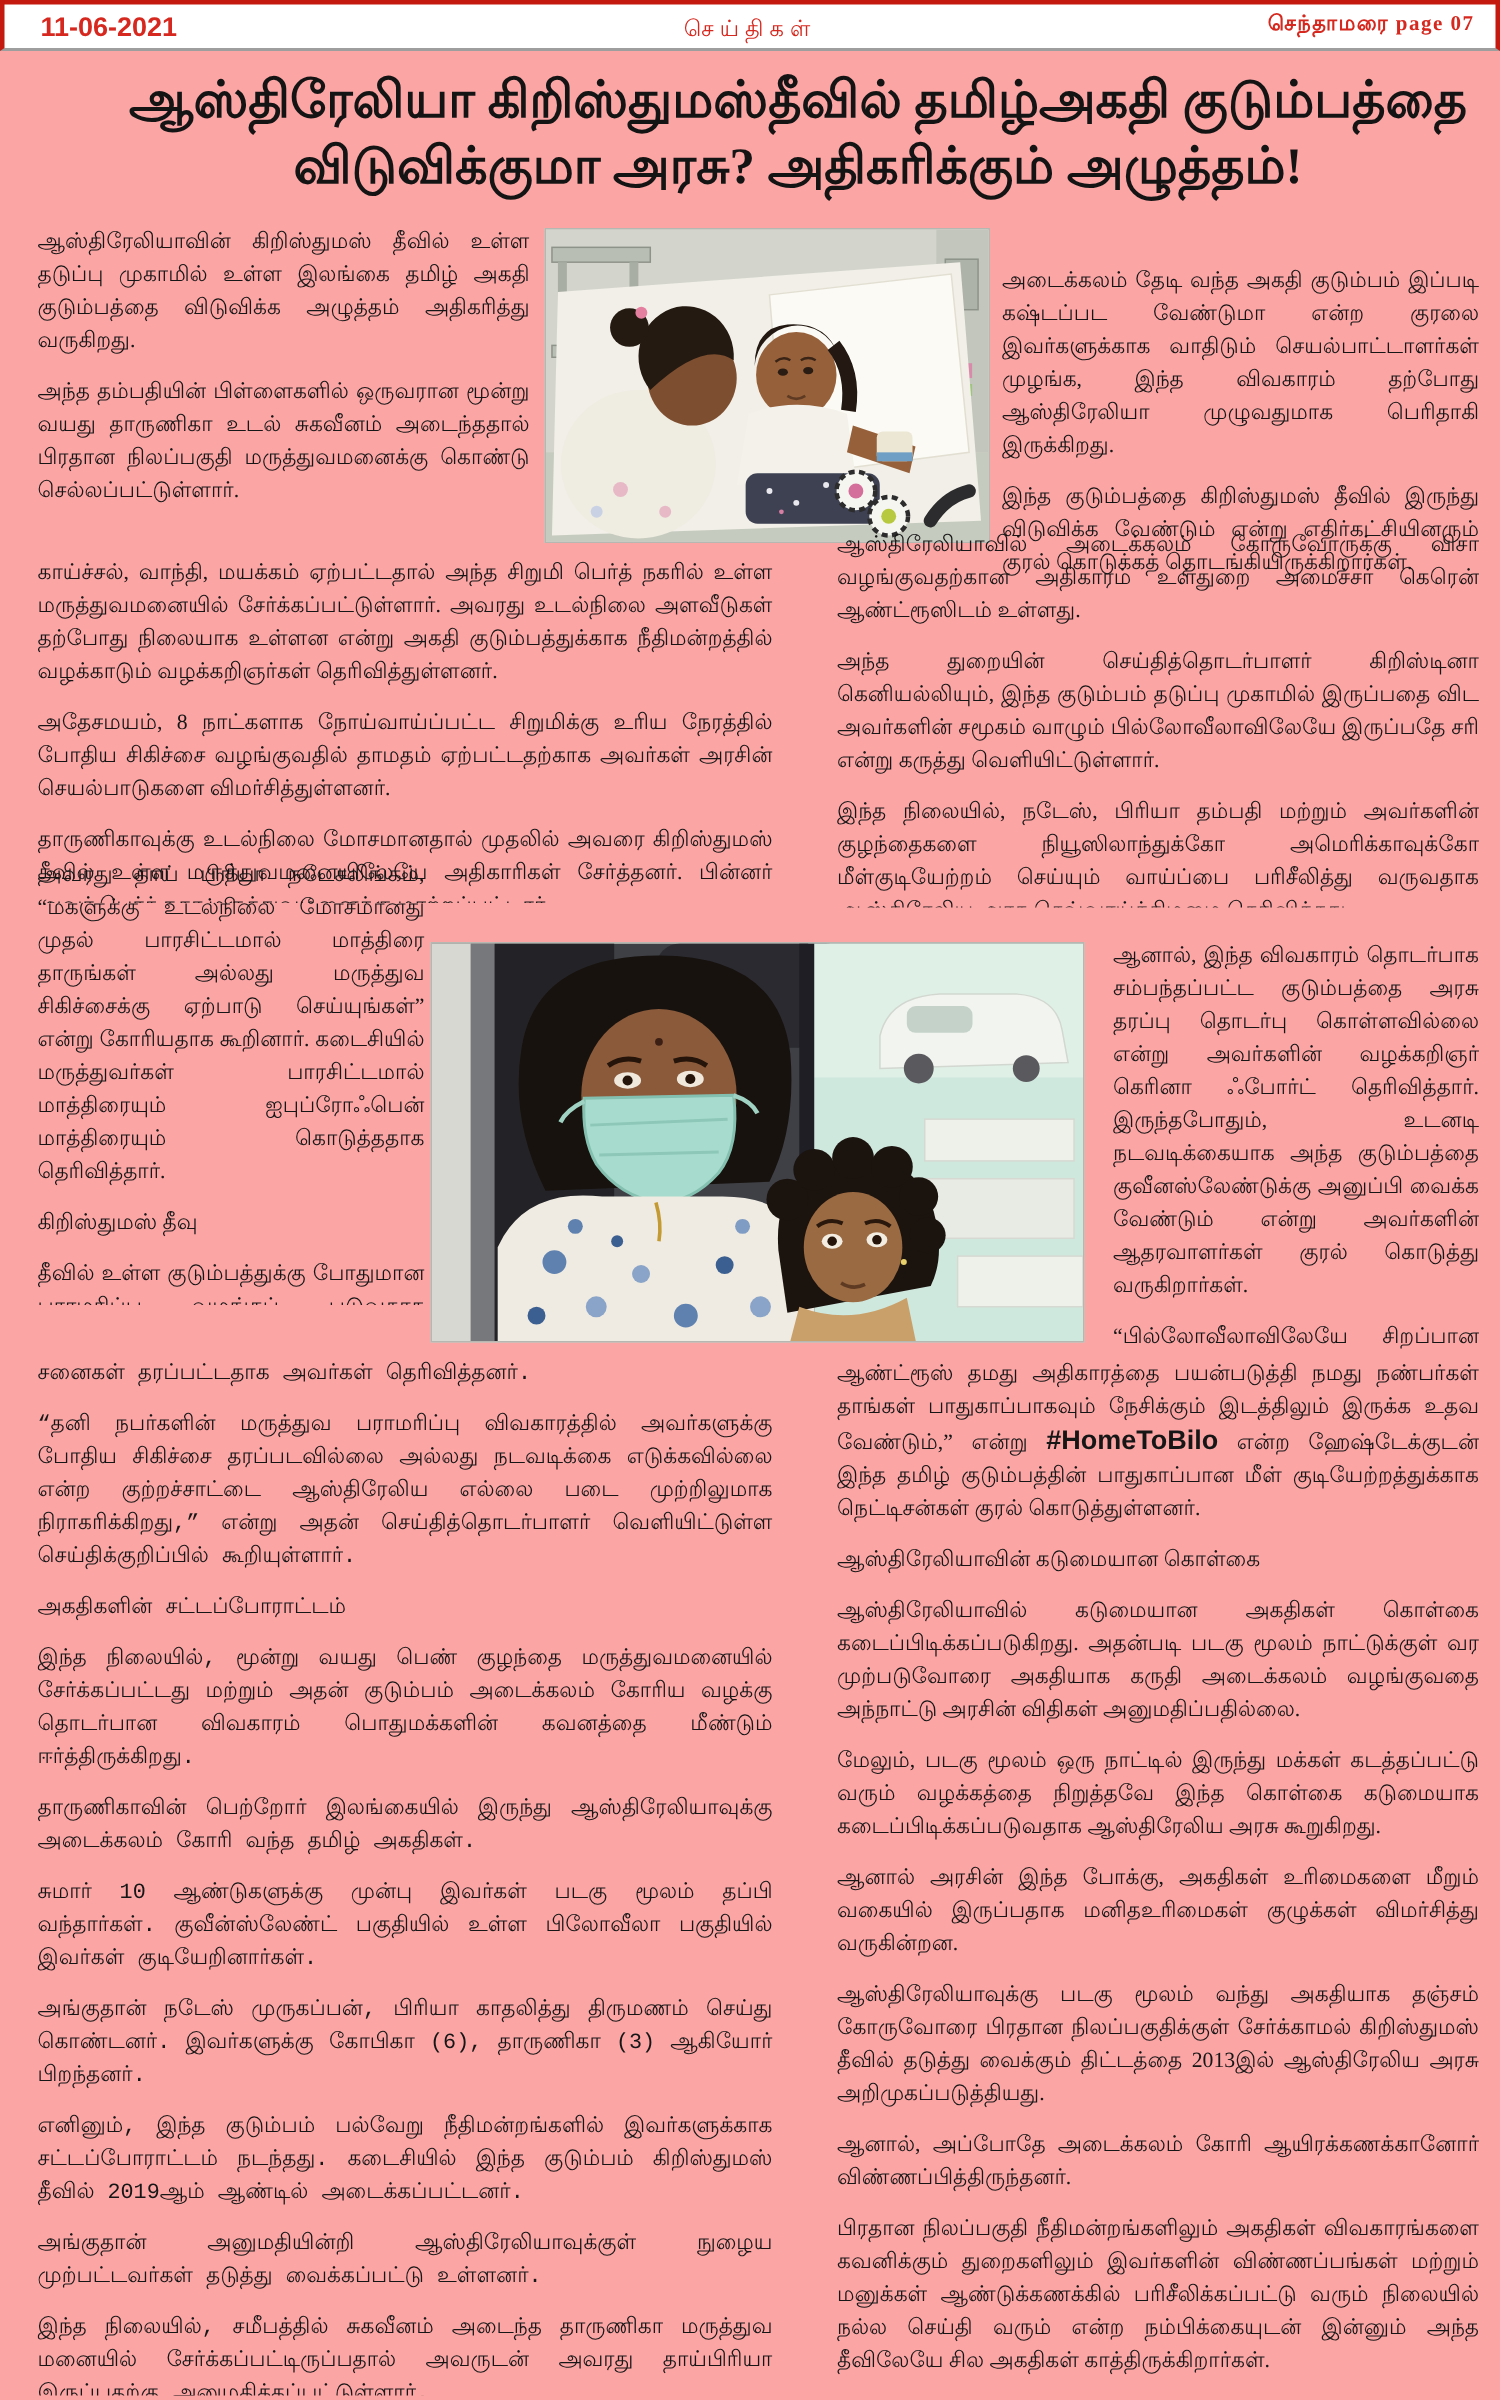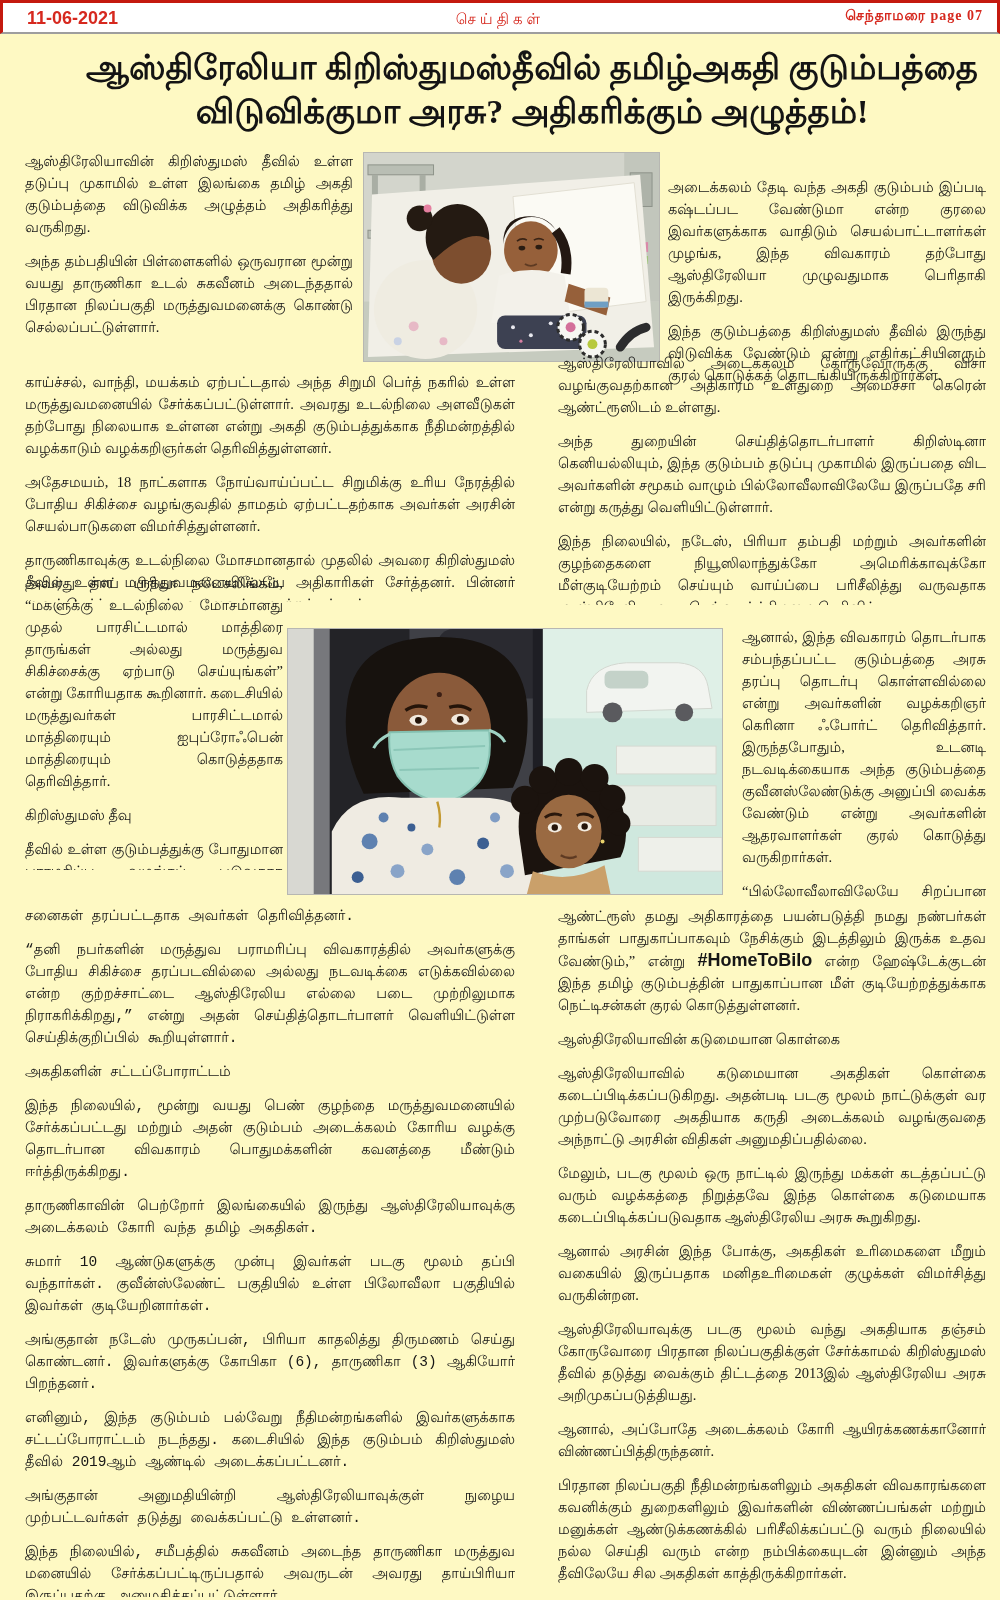--- a/index.html
+++ b/index.html
@@ -1,16 +1,16 @@
 <!DOCTYPE html>
 <html><head>
 <meta charset="utf-8">
 <style>
   html,body{margin:0;padding:0;background:#e9e9e9;}
-  #page{position:relative;width:1000px;height:1600px;background:#fef9c3;margin:0 auto;
+  #page{position:relative;width:1000px;height:1600px;background:#fca5a5;margin:0 auto;
         font-family:"Liberation Serif",serif;overflow:hidden;}
 
   
   #header{position:absolute;left:0;top:0;width:1000px;height:34px;box-sizing:border-box;
           border-top:3px solid #c4190f;border-left:3px solid #c4190f;border-right:3px solid #c4190f;
           border-bottom:2px solid #9e9e9e;background:#fff;}
   .hdr-date{position:absolute;left:24px;top:5px;font-family:"Liberation Sans",sans-serif;
             font-weight:bold;font-size:18px;color:#d6281e;}
   .hdr-section{position:absolute;left:0;right:0;top:8px;text-align:center;font-size:15px;
                letter-spacing:4px;color:#d6281e;font-family:"Liberation Serif",serif;}
@@ -185,21 +185,21 @@
     </svg>
   </div>
 
   <div id="l1" class="tb">
     <p class="para">ஆஸ்திரேலியாவின் கிறிஸ்துமஸ் தீவில் உள்ள தடுப்பு முகாமில் உள்ள இலங்கை தமிழ் அகதி குடும்பத்தை விடுவிக்க அழுத்தம் அதிகரித்து வருகிறது.</p>
     <p class="para">அந்த தம்பதியின் பிள்ளைகளில் ஒருவரான மூன்று வயது தாருணிகா உடல் சுகவீனம் அடைந்ததால் பிரதான நிலப்பகுதி மருத்துவமனைக்கு கொண்டு செல்லப்பட்டுள்ளார்.</p>
   </div>
 
   <div id="l2" class="tb">
     <p class="para">காய்ச்சல், வாந்தி, மயக்கம் ஏற்பட்டதால் அந்த சிறுமி பெர்த் நகரில் உள்ள மருத்துவமனையில் சேர்க்கப்பட்டுள்ளார். அவரது உடல்நிலை அளவீடுகள் தற்போது நிலையாக உள்ளன என்று அகதி குடும்பத்துக்காக நீதிமன்றத்தில் வழக்காடும் வழக்கறிஞர்கள் தெரிவித்துள்ளனர்.</p>
-    <p class="para">அதேசமயம், 18 நாட்களாக நோய்வாய்ப்பட்ட சிறுமிக்கு உரிய நேரத்தில் போதிய சிகிச்சை வழங்குவதில் தாமதம் ஏற்பட்டதற்காக அவர்கள் அரசின் செயல்பாடுகளை விமர்சித்துள்ளனர்.</p>
+    <p class="para">அதேசமயம், 8 நாட்களாக நோய்வாய்ப்பட்ட சிறுமிக்கு உரிய நேரத்தில் போதிய சிகிச்சை வழங்குவதில் தாமதம் ஏற்பட்டதற்காக அவர்கள் அரசின் செயல்பாடுகளை விமர்சித்துள்ளனர்.</p>
     <p class="para">தாருணிகாவுக்கு உடல்நிலை மோசமானதால் முதலில் அவரை கிறிஸ்துமஸ் தீவில் உள்ள மருத்துவமனையிலேயே அதிகாரிகள் சேர்த்தனர். பின்னர் அவர் பெர்த் நகர மருத்துவமனைக்கு மாற்றப்பட்டார்.</p>
   </div>
 
   <div id="l3" class="tb">
     <p class="para">அவரது தாய் பிரியா நடேசலிங்கம், “மகளுக்கு உடல்நிலை மோசமானது முதல் பாரசிட்டமால் மாத்திரை தாருங்கள் அல்லது மருத்துவ சிகிச்சைக்கு ஏற்பாடு செய்யுங்கள்” என்று கோரியதாக கூறினார். கடைசியில் மருத்துவர்கள் பாரசிட்டமால் மாத்திரையும் ஐபுப்ரோஃபென் மாத்திரையும் கொடுத்ததாக தெரிவித்தார்.</p>
     <p class="subhead">கிறிஸ்துமஸ் தீவு</p>
     <p class="para">தீவில் உள்ள குடும்பத்துக்கு போதுமான பராமரிப்பு வழங்கப் படுவதாக ஆஸ்திரேலியா அரசு அதிகாரிகள் பிபிசியிடம் கூறினர். தீவில் இருந்தபோதே தாருணிகாவுக்கு போதிய சிகிச்சை மற்றும் மருத்துவ ஆலோ</p>
   </div>
 
   <div id="l4" class="tb">

